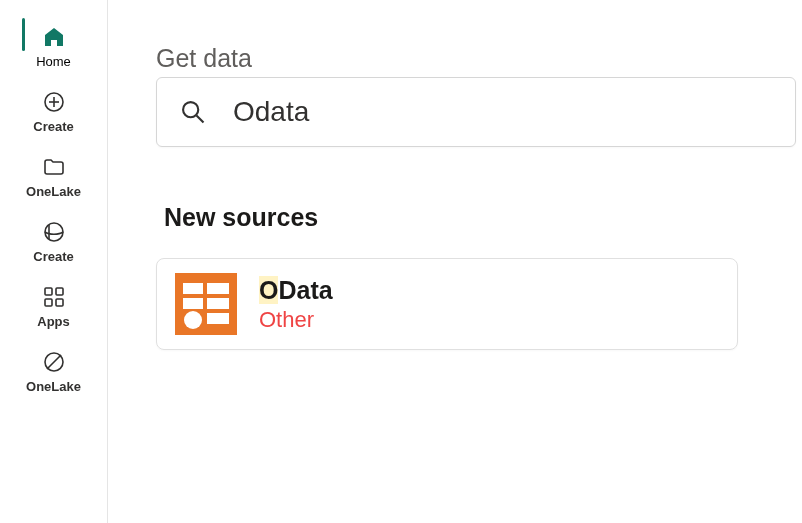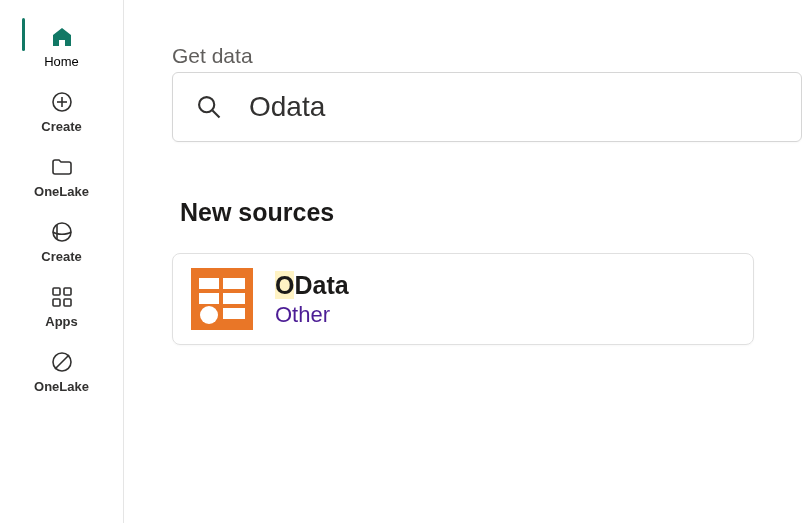--- a/index.html
+++ b/index.html
@@ -9,21 +9,21 @@
     }
     body {
       font-family: "Segoe UI", -apple-system, BlinkMacSystemFont, sans-serif;
       background: #ffffff;
       width: 802px;
       height: 523px;
       overflow: hidden;
       display: flex;
     }
     .sidebar {
-      width: 124px;
+      width: 108px;
       height: 100%;
       border-right: 1px solid #e5e5e5;
       display: flex;
       flex-direction: column;
       align-items: center;
       padding-top: 14px;
     }
     .sidebar-item {
       display: flex;
       flex-direction: column;
@@ -64,21 +64,21 @@
     .sidebar-item.active .sidebar-label {
       color: #000;
       font-weight: 500;
     }
     .main {
       flex: 1;
       padding: 44px 0 0 48px;
       overflow: hidden;
     }
     .breadcrumb {
-      font-size: 21px;
+      font-size: 25px;
       color: #605e5c;
       font-weight: 400;
       margin-bottom: 4px;
     }
     .page-title {
       font-size: 44px;
       font-weight: 700;
       color: #1b1a19;
       margin-bottom: 48px;
     }
@@ -135,21 +135,21 @@
       font-size: 25px;
       font-weight: 700;
       color: #1b1a19;
       line-height: 1.2;
     }
     .card-title .hl {
       background: #fff3c4;
     }
     .card-subtitle {
       font-size: 22px;
-      color: #4c1d95;
+      color: #ef4444;
       font-weight: 400;
       margin-top: 2px;
     }
   </style>
 </head>
 <body>
 
 <nav class="sidebar">
   <div class="sidebar-item active">
     <span class="sidebar-icon">

